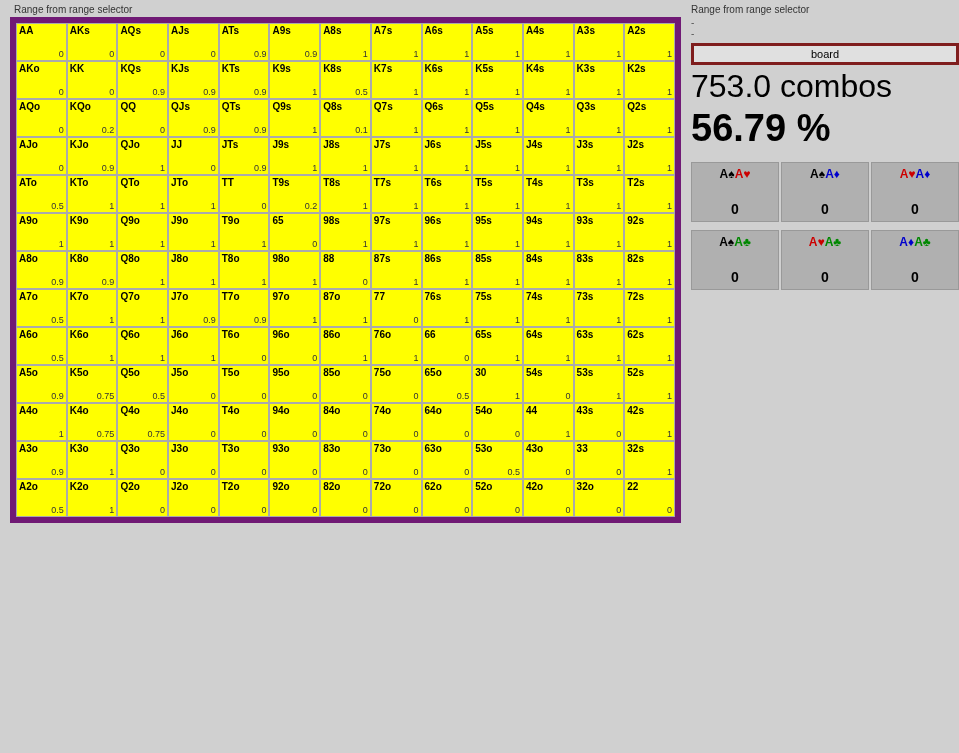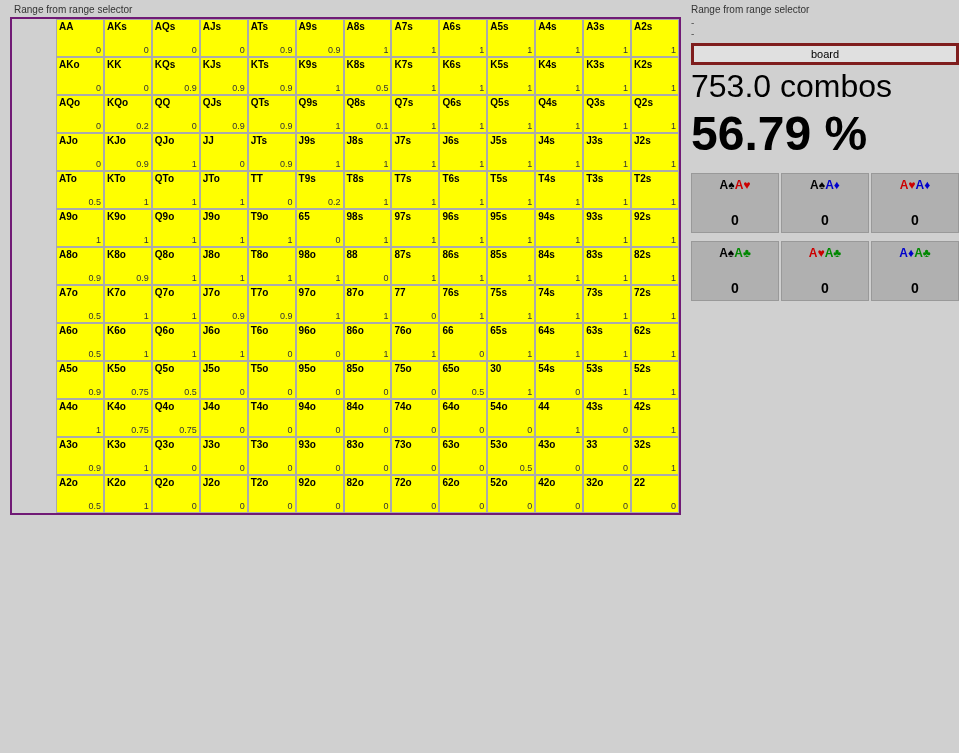--- a/index.html
+++ b/index.html
@@ -3,21 +3,21 @@
   <meta charset="utf-8">
   <style>
     * { box-sizing: border-box; margin: 0; padding: 0; }
     body { font-family: Arial, sans-serif; font-size: 11px; background: #d0d0d0; width: 959px; height: 753px; overflow: hidden; }
     
     .main-container { display: flex; width: 959px; height: 753px; background: #d0d0d0; margin-left: 8px; }
     
     .left-panel { width: 675px; flex-shrink: 0; padding: 2px; }
     .top-label { font-size: 10px; color: #333; padding: 2px 4px; }
     
-    .grid-container { display: grid; grid-template-columns: repeat(13, 1fr); border: 2px solid #701a75; padding-left: 44px; }
+    .grid-container { display: grid; grid-template-columns: repeat(13, 1fr); border: 6px solid #701a75; }
     
     .cell { 
       border: 1px solid #aaa; 
       padding: 1px 2px; 
       min-height: 38px; 
       position: relative;
       cursor: pointer;
     }
     .cell.yellow { background: #ffff00; }
     
@@ -62,21 +62,21 @@
     .pot-label { font-size: 10px; color: #333; margin-bottom: 8px; }
     
     .combos-display { 
       font-size: 32px; 
       font-weight: normal; 
       color: #000; 
       line-height: 1.1;
       margin-bottom: 4px;
     }
     .percent-display { 
-      font-size: 48px; 
+      font-size: 38px; 
       font-weight: bold; 
       color: #000; 
       line-height: 1.1;
       margin-bottom: 12px;
     }
     
     .suit-grid { 
       display: grid; 
       grid-template-columns: 1fr 1fr 1fr;
       gap: 2px;

